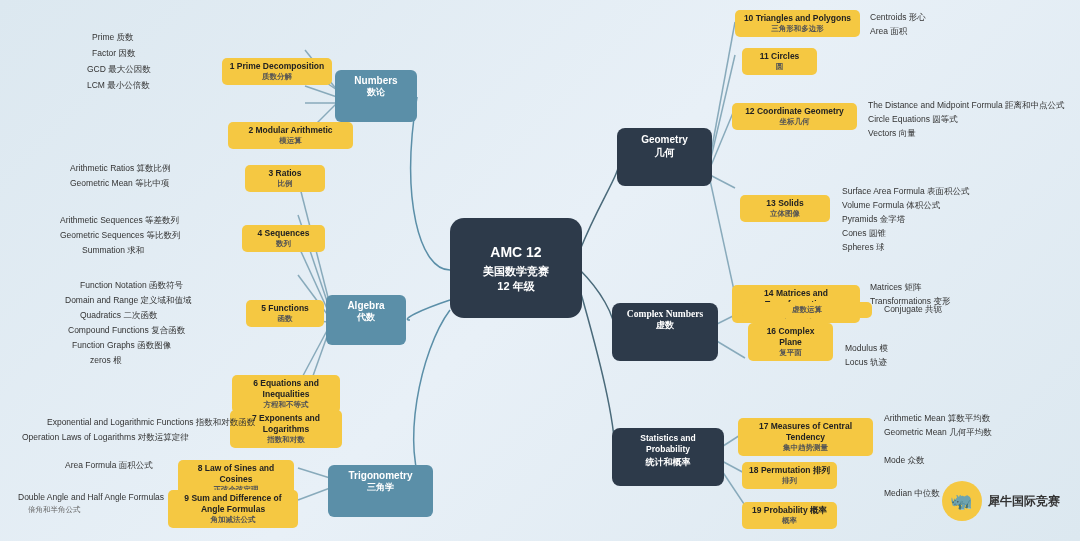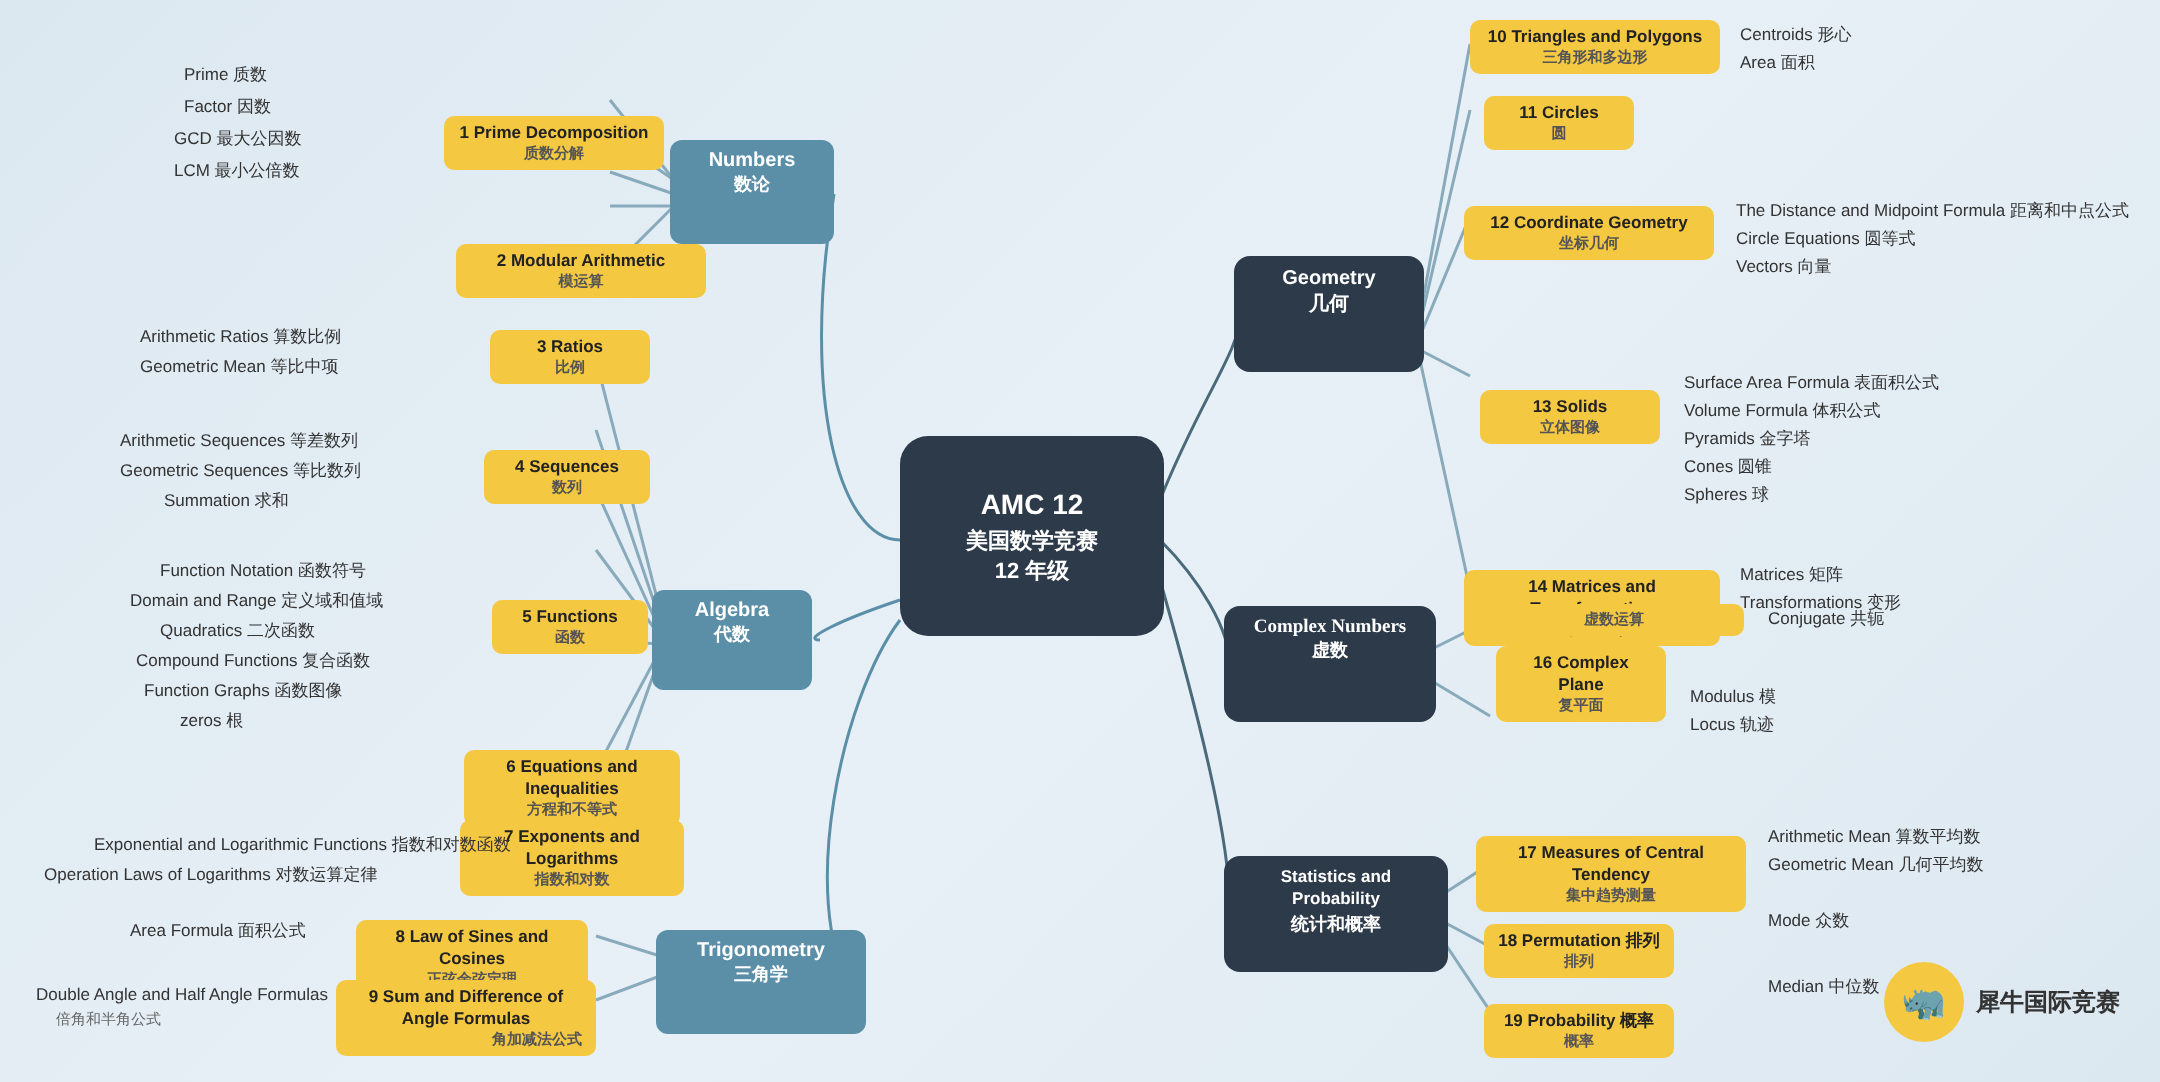--- a/index.html
+++ b/index.html
@@ -246,21 +246,21 @@
 <div class="txt" style="left:18px;top:417px;padding-left:29px;">Exponential and Logarithmic Functions 指数和对数函数</div>
 <div class="txt" style="left:22px;top:432px;">Operation Laws of Logarithms 对数运算定律</div>
 
 <div class="ybox" style="left:178px;top:460px;width:116px;">
   <div>8 Law of Sines and Cosines</div>
   <div style="font-size:7.5px;color:#555;">正弦余弦定理</div>
 </div>
 
 <div class="ybox" style="left:168px;top:490px;width:130px;">
   <div>9 Sum and Difference of Angle Formulas</div>
-  <div style="font-size:7.5px;color:#555;text-align:right;">角加减法公式</div>
+  <div style="font-size:7.5px;color:#555;">角加减法公式</div>
 </div>
 
 <div class="txt" style="left:65px;top:460px;">Area Formula 面积公式</div>
 <div class="txt" style="left:18px;top:492px;">Double Angle and Half Angle Formulas</div>
 <div class="txt" style="left:28px;top:505px;color:#666;font-size:7.5px;">倍角和半角公式</div>
 
 <div class="ybox" style="left:735px;top:10px;width:125px;">
   <div>10 Triangles and Polygons</div>
   <div style="font-size:7.5px;color:#555;">三角形和多边形</div>
 </div>

